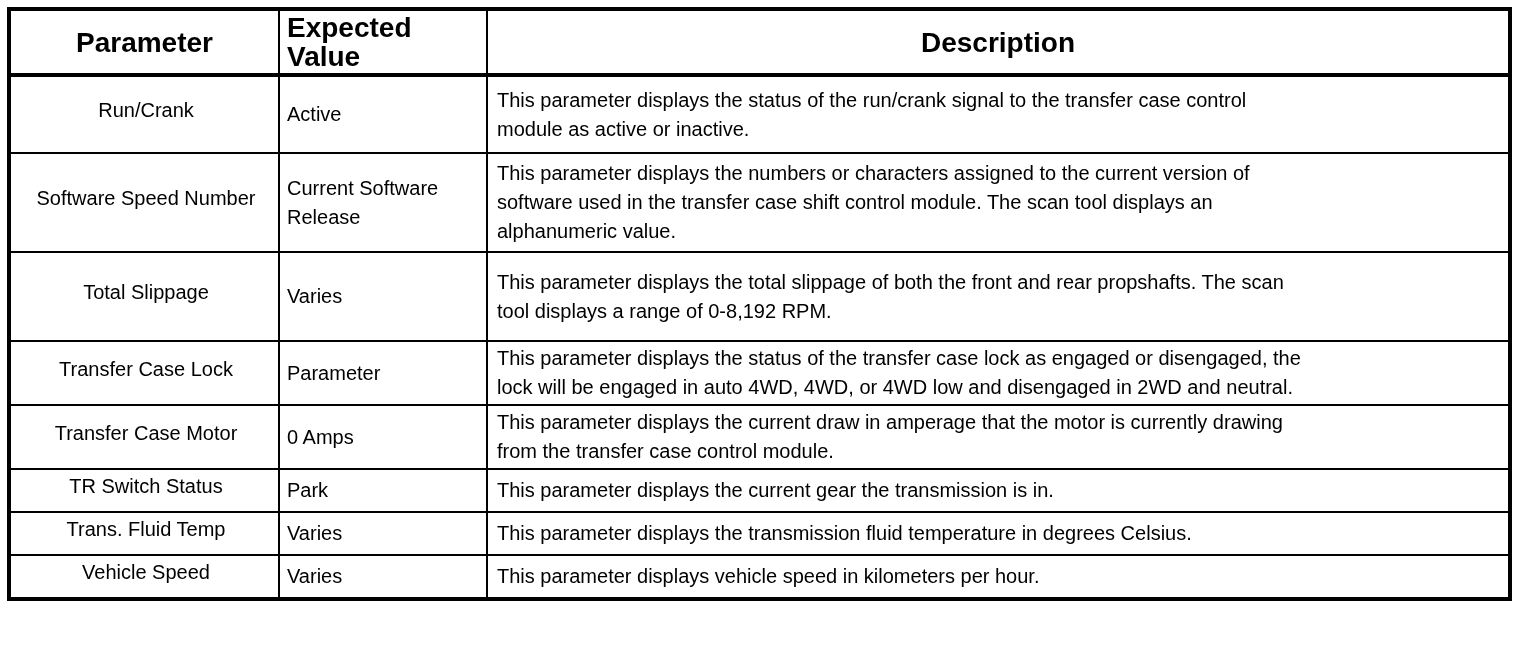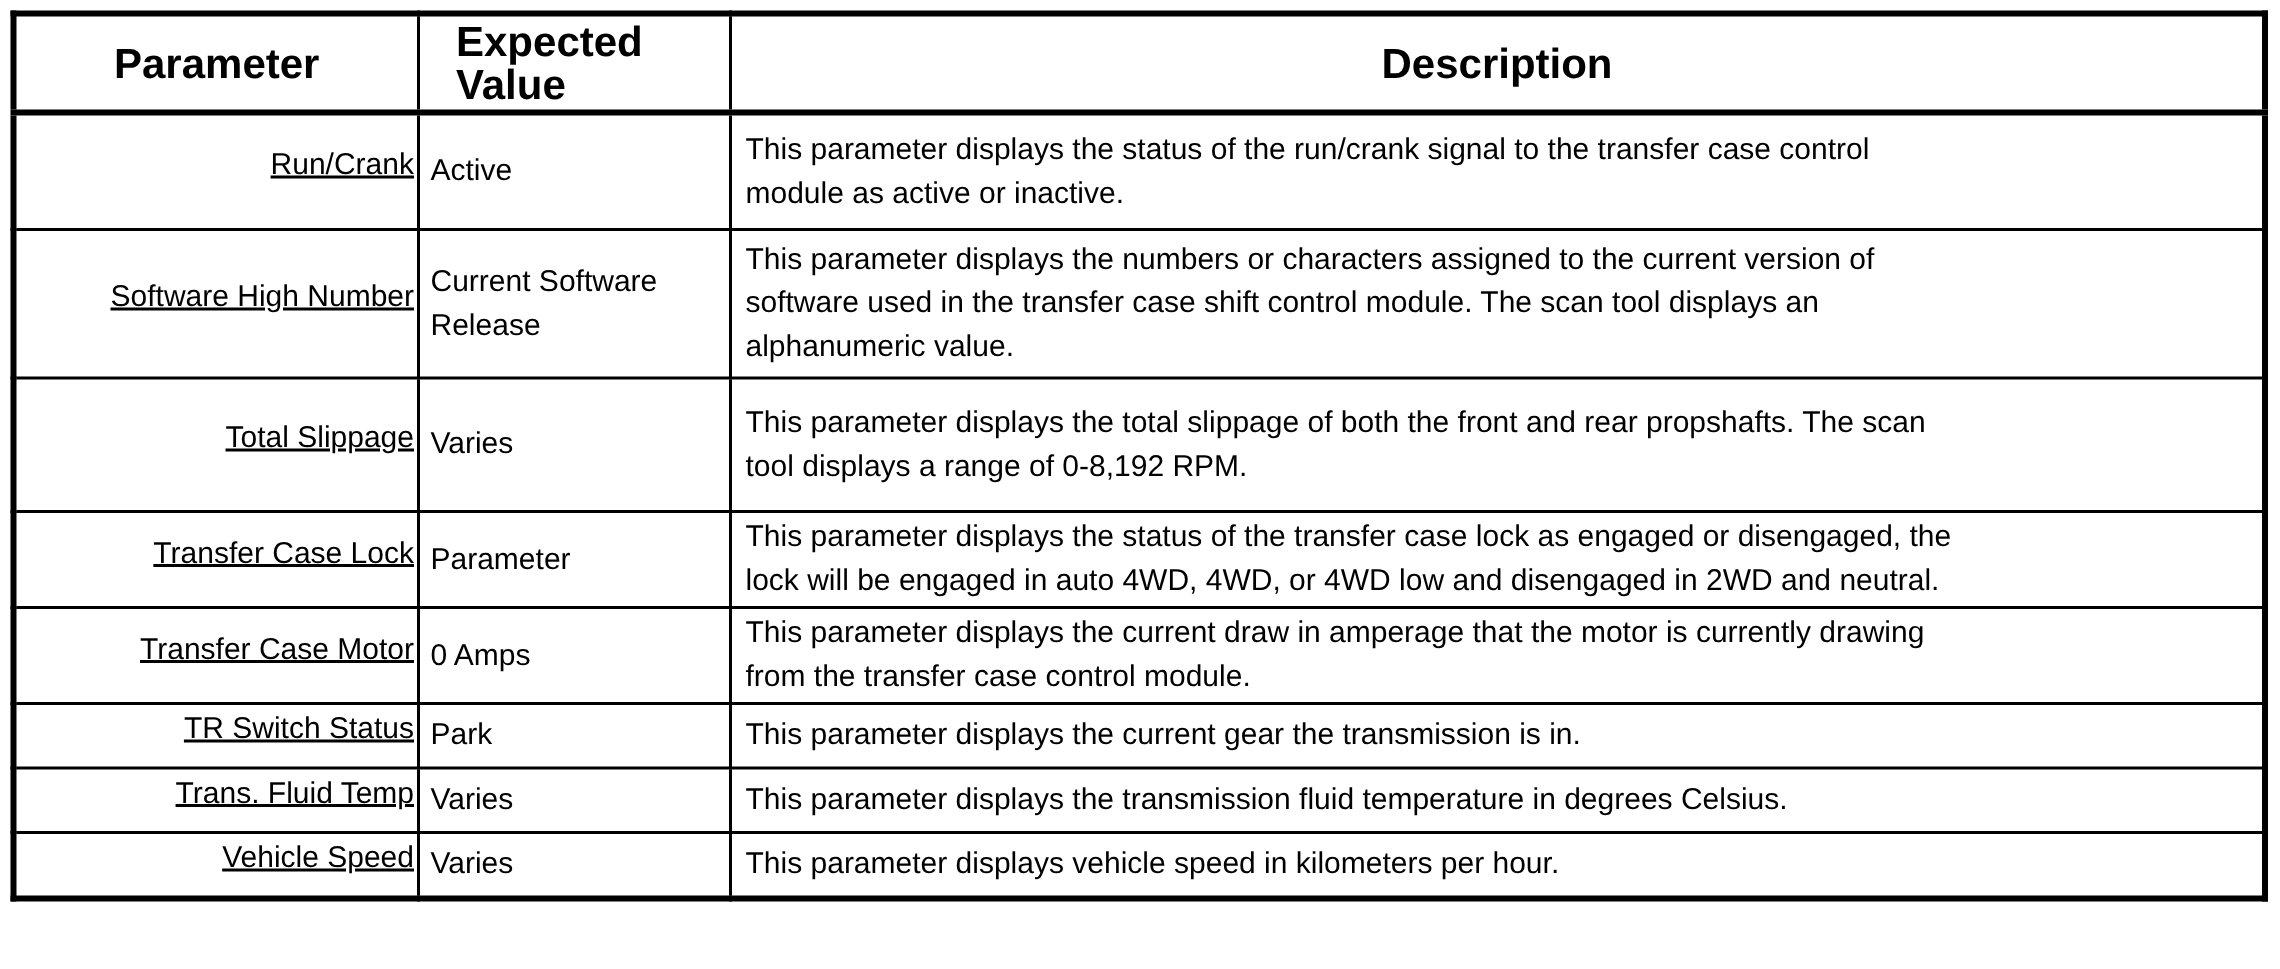--- a/index.html
+++ b/index.html
@@ -32,27 +32,26 @@
   thead tr { height: 36px; }
   th {
     border-bottom: 4px solid #000000;
     font-weight: bold;
     font-size: 28px;
     text-align: center;
     padding: 2px 4px;
   }
   th.th-left {
     text-align: left;
-    padding-left: 24px;
+    padding-left: 7px;
   }
   td.c1 {
-    text-align: right;
+    text-align: center;
     padding: 2px 2px 10px 5px;
     white-space: pre-wrap;
-    text-decoration: underline;
   }
   td.c2 {
     text-align: left;
     padding: 2px 2px 2px 7px;
     white-space: pre-wrap;
   }
   td.c3 {
     text-align: left;
     padding: 2px 10px 2px 9px;
     white-space: pre-wrap;
@@ -75,21 +74,21 @@
     </tr>
   </thead>
   <tbody>
     <tr style="height:78px">
       <td class="c1">Run/Crank</td>
       <td class="c2">Active</td>
       <td class="c3">This parameter displays the status of the run/crank signal to the transfer case control
 module as active or inactive.</td>
     </tr>
     <tr style="height:99px">
-      <td class="c1">Software High Number</td>
+      <td class="c1">Software Speed Number</td>
       <td class="c2">Current Software
 Release</td>
       <td class="c3">This parameter displays the numbers or characters assigned to the current version of
 software used in the transfer case shift control module. The scan tool displays an
 alphanumeric value.</td>
     </tr>
     <tr style="height:89px">
       <td class="c1">Total Slippage</td>
       <td class="c2">Varies</td>
       <td class="c3">This parameter displays the total slippage of both the front and rear propshafts. The scan

